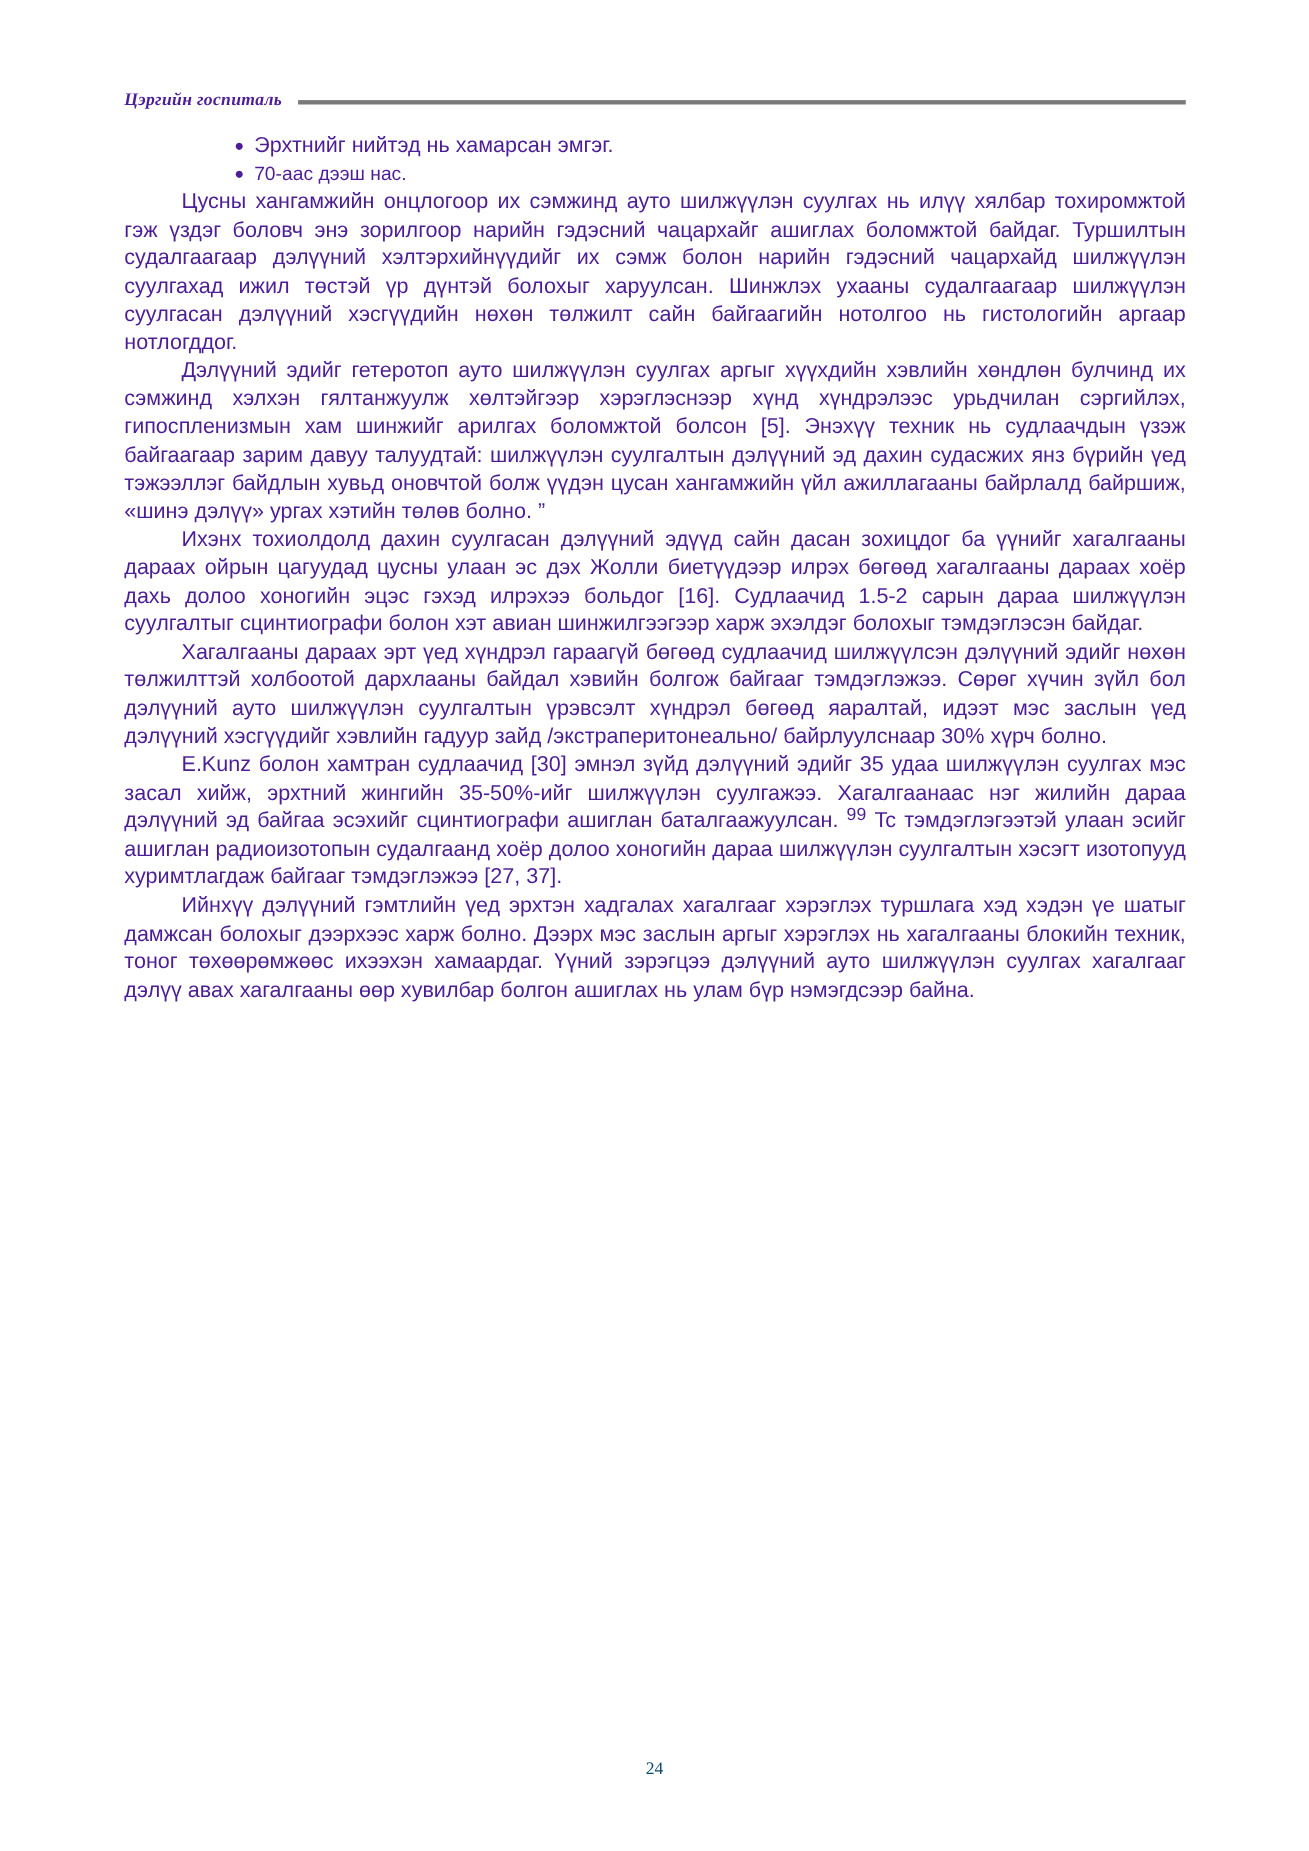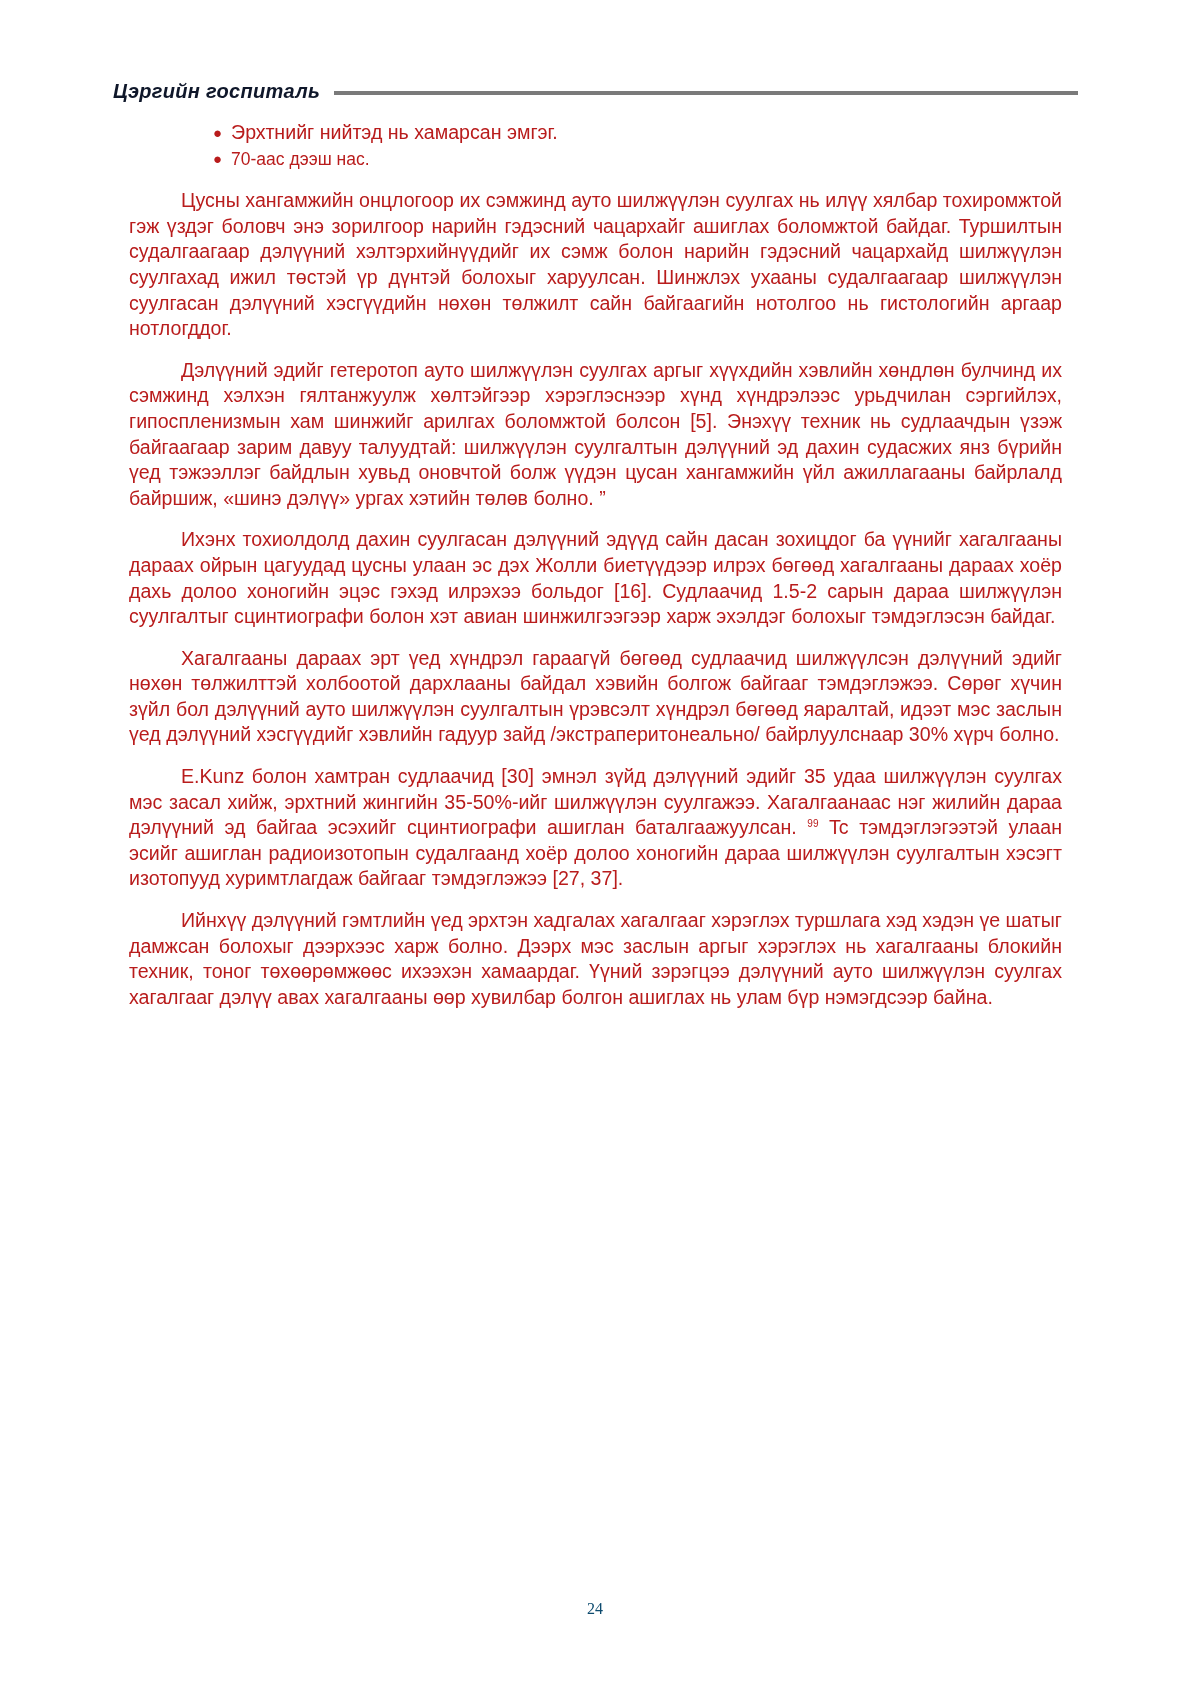--- a/index.html
+++ b/index.html
@@ -1,26 +1,26 @@
 <!DOCTYPE html>
 <html><head>
   <meta charset="utf-8">
   <style>
     html, body { margin: 0; padding: 0; background: #ffffff; }
     body { width: 1190px; height: 1683px; position: relative; overflow: hidden; }
     .page { position: absolute; left: 0; top: 0; width: 1190px; height: 1683px; background: #fff; }
     .running-head { position: absolute; left: 113px; top: 76px; width: 965px; height: 30px; display: flex; align-items: center; }
-    .running-title { font-family: Liberation Sans, sans-serif; font-style: italic; font-weight: bold; font-size: 20px; color: #0f172a; white-space: nowrap; letter-spacing: 0.3px; }
+    .running-title { font-family: Liberation Serif, serif; font-style: italic; font-weight: bold; font-size: 16px; color: #4c1d95; white-space: nowrap; letter-spacing: 0.3px; }
     .running-rule { flex: 1; height: 4px; background: #7a7a7a; margin-left: 14px; margin-top: 4px; }
-    .body-text { position: absolute; left: 113px; top: 120px; width: 965px; font-family: "Liberation Sans", sans-serif; font-size: 19.6px; line-height: 25.6px; color: #b91c1c; }
+    .body-text { position: absolute; left: 113px; top: 120px; width: 965px; font-family: "Liberation Sans", sans-serif; font-size: 19.6px; line-height: 25.6px; color: #4c1d95; }
     .bullet { text-indent: 50px; margin: 0; text-align: justify; text-align-last: left; }
     .bullet .dot { display: inline-block; margin-right: 9px; font-size: 15px; vertical-align: 1px; }
     .bullet.small { font-size: 17.5px; }
-    .para { text-indent: 52px; margin: 16px; text-align: justify; }
-    sup { font-size: 10px; line-height: 0; vertical-align: 7px; }
+    .para { text-indent: 52px; margin: 0; text-align: justify; }
+    sup { font-size: 16px; line-height: 0; vertical-align: 7px; }
     .page-number { position: absolute; left: 0; top: 1600px; width: 1190px; text-align: center; font-family: "Liberation Serif", serif; font-size: 16px; color: #0c4a6e; }
   </style>
 </head>
 <body>
 
 <div class="page">
 
   <div class="running-head">
     <span class="running-title">Цэргийн госпиталь</span>
     <div class="running-rule"></div>

